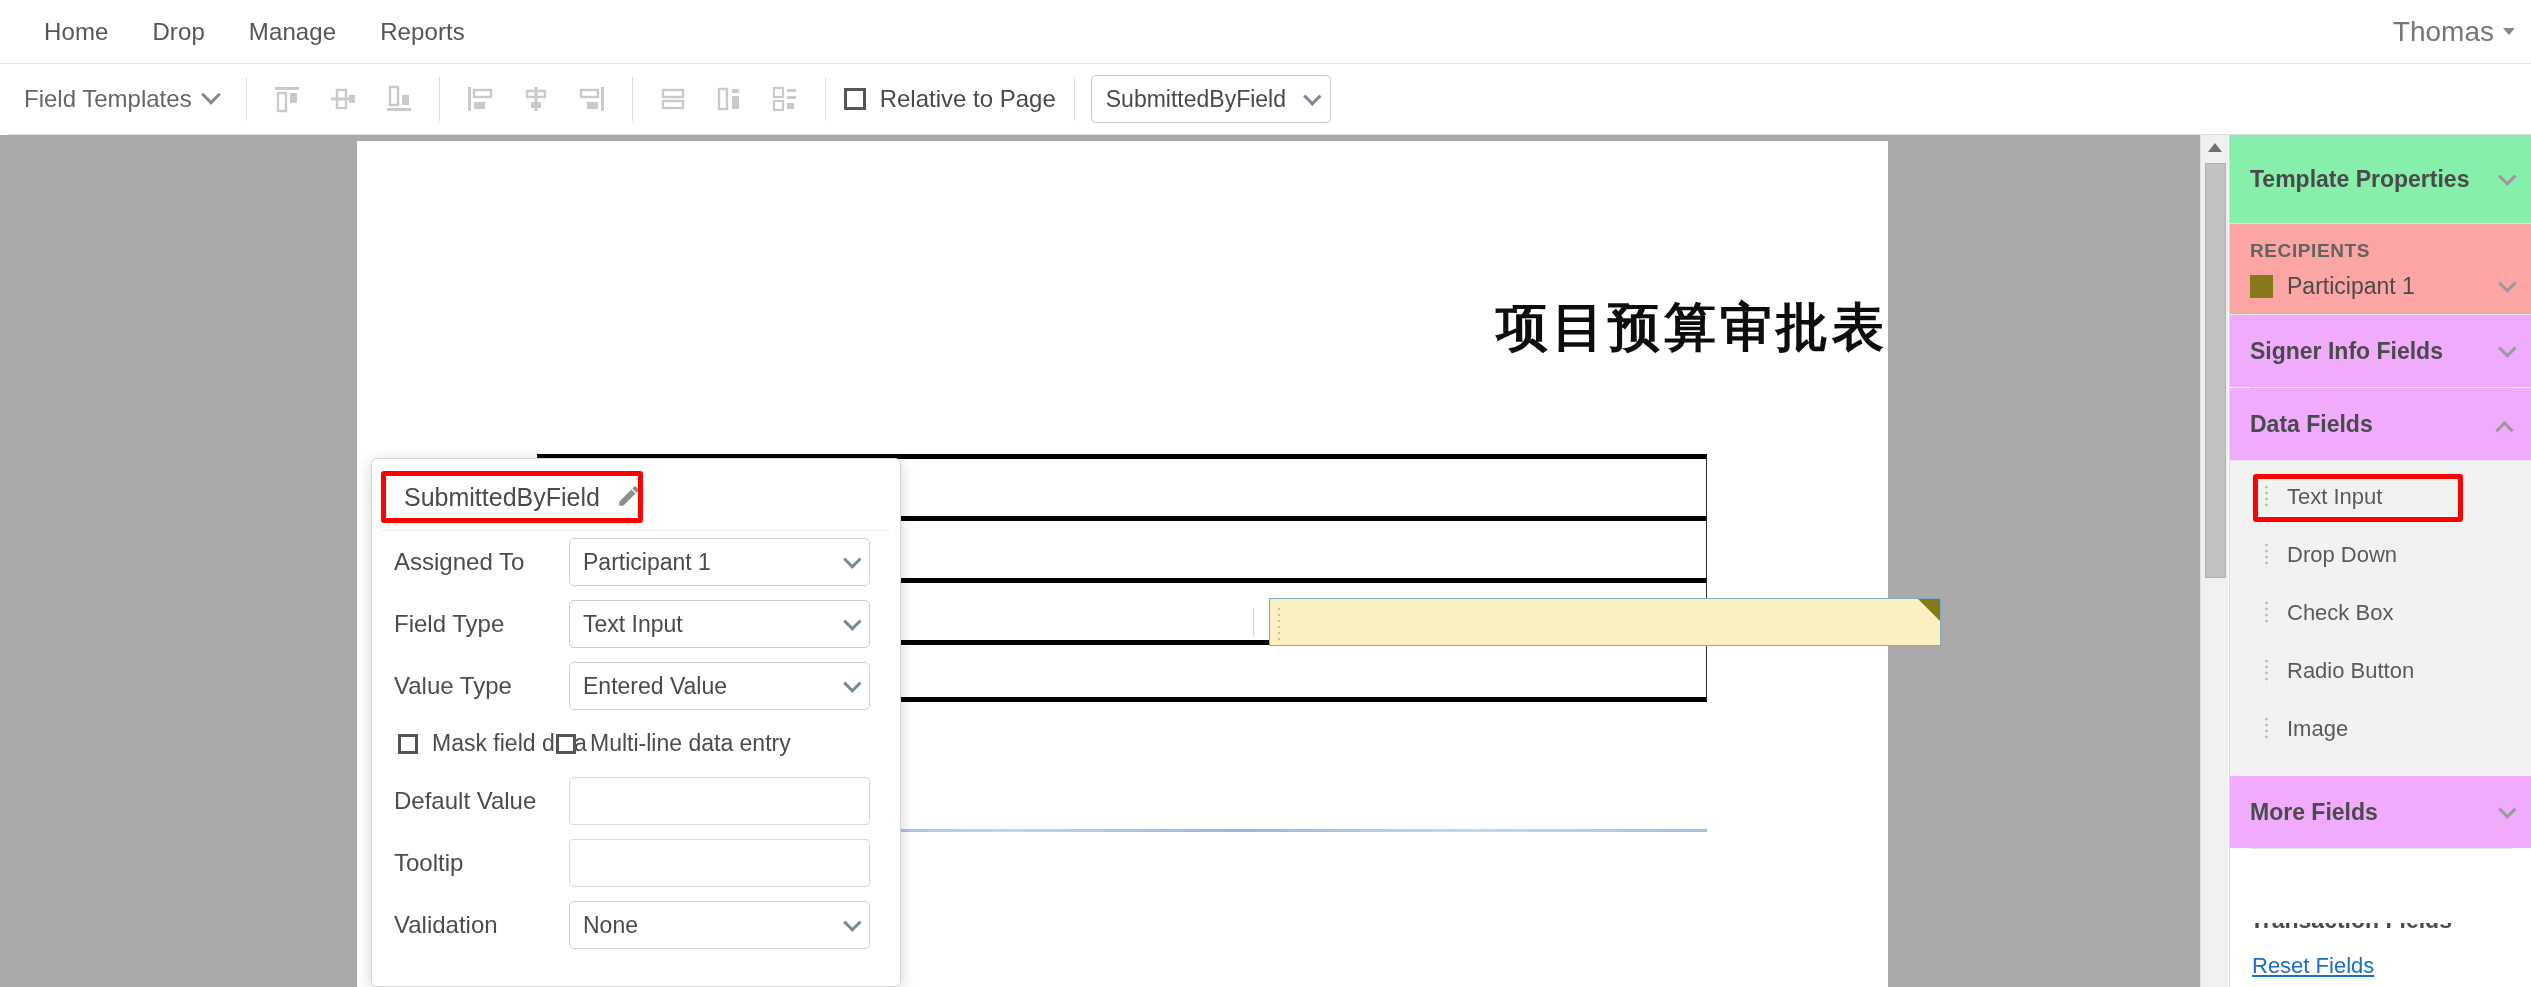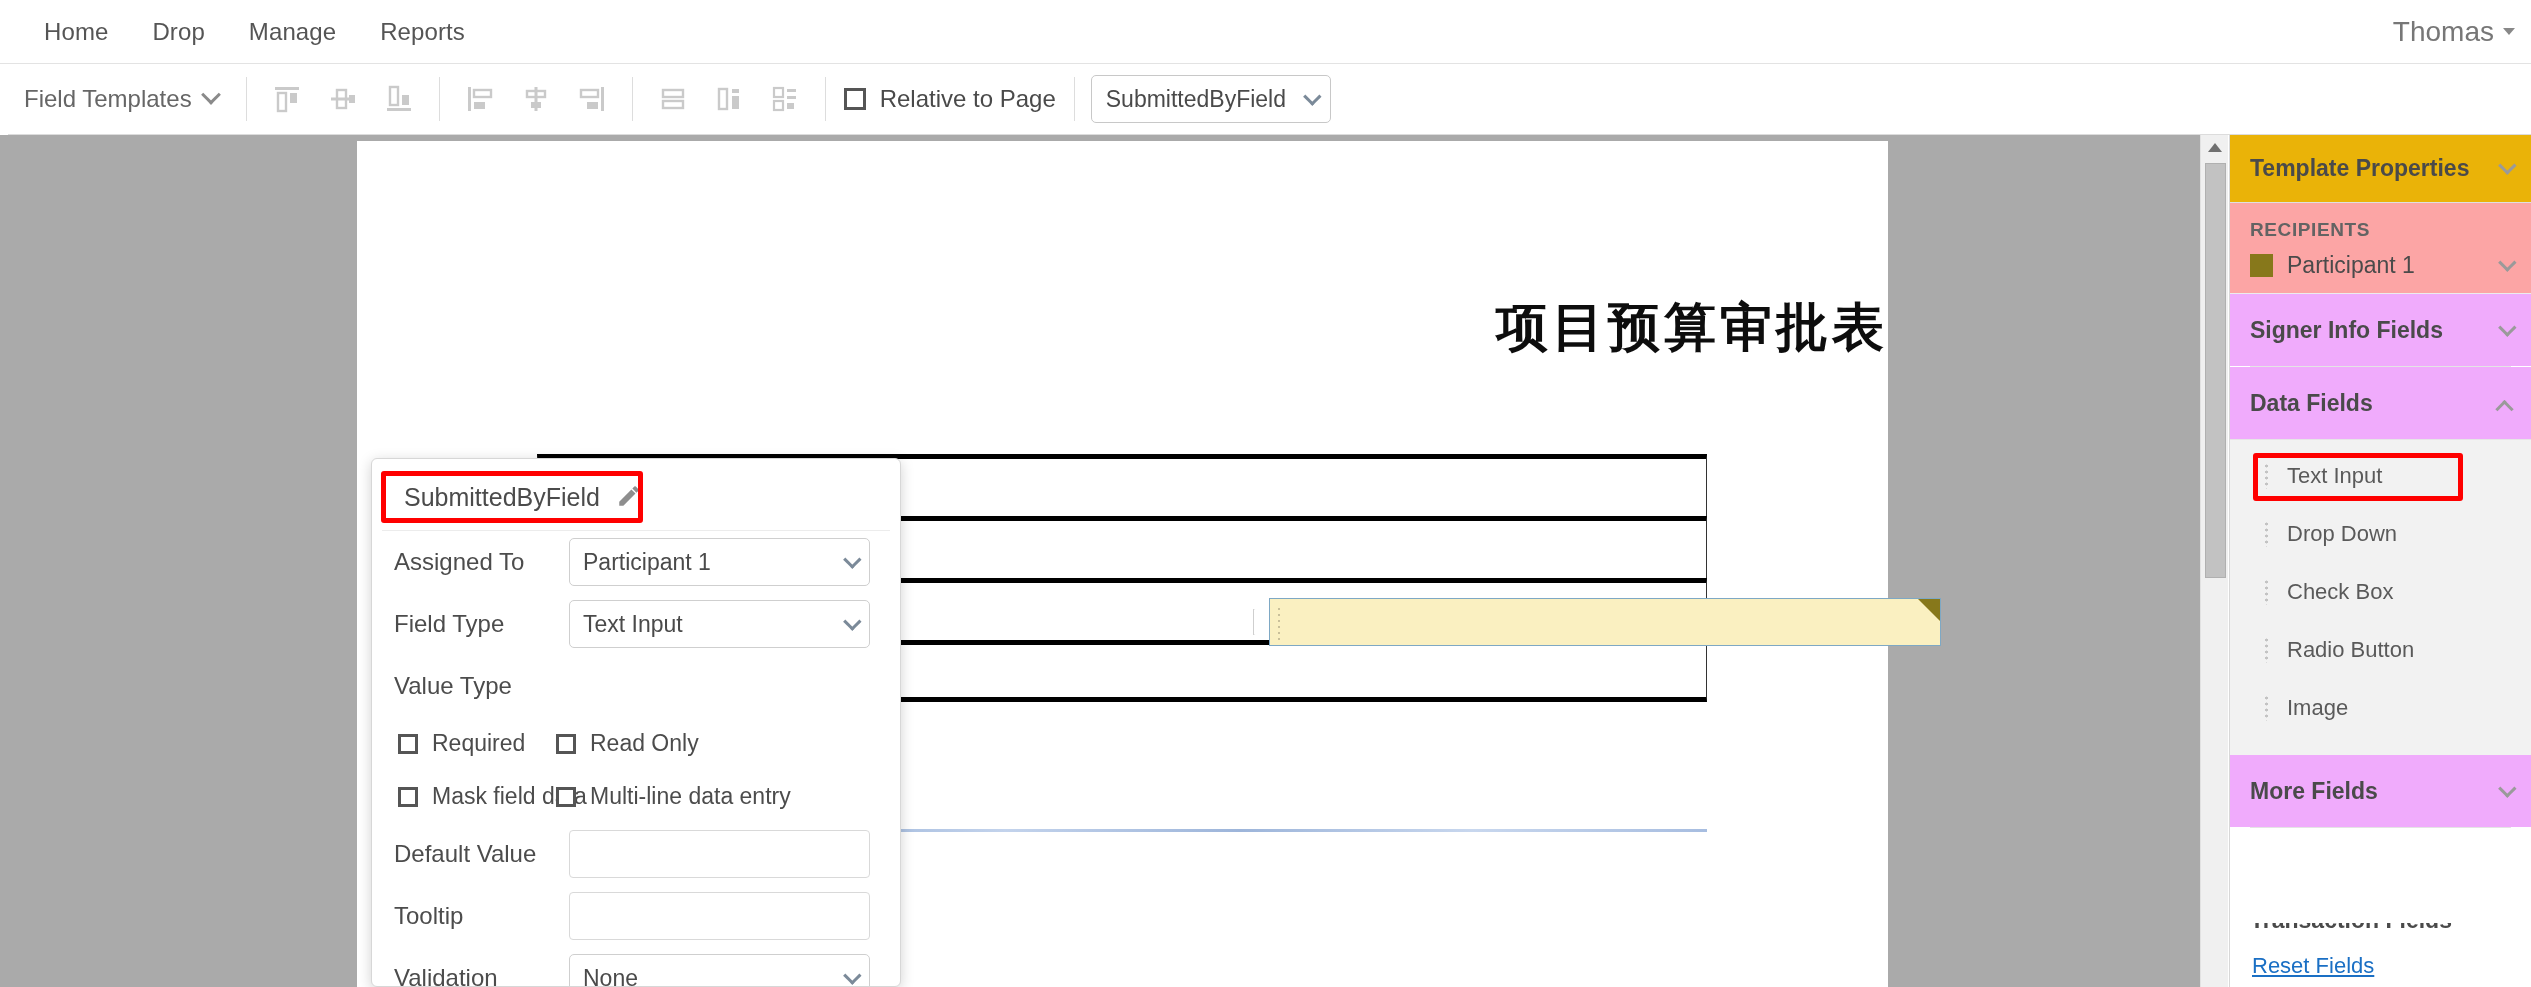--- a/index.html
+++ b/index.html
@@ -180,21 +180,21 @@
   .clabel { font-size: 23px; color:#4c4c4c; margin-left: 14px; white-space:nowrap; }
   .cell1 { width: 158px; display:flex; align-items:center; }
   .cell2 { display:flex; align-items:center; }
 
   
   #rpanel {
     position: absolute; left: 2229px; top: 135px; width: 302px; height: 852px;
     background: #ffffff; border-left: 1px solid #d8d8d8;
   }
   .rp-header {
-    height: 68px; background: #eab308; display: flex; align-items: center;
+    height: 89px; background: #86efac; display: flex; align-items: center;
     padding: 0 20px; border-bottom: 1px solid #e0e0e0;
   }
   .rp-header .t { font-size: 23px; font-weight: bold; color: #4a4a4a; flex: 1;}
   .chev-gray {
     width: 13px; height: 13px;
     border-right: 3px solid #9a9a9a; border-bottom: 3px solid #9a9a9a;
     transform: rotate(45deg) translateY(-4px);
   }
   .chev-gray.up { transform: rotate(-135deg) translate(-4px,-4px); }
   .rp-sec {
@@ -406,32 +406,26 @@
   <div class="prow">
     <span class="plabel">Field Type</span>
     <span class="pselect">
       <span class="val">Text Input</span>
       <span class="chev2"></span>
     </span>
   </div>
 
   <div class="prow">
     <span class="plabel">Value Type</span>
-  </div>
-
-  <div class="crow">
-    <span class="cell1">
-      <span class="cbox"></span>
-      <span class="clabel">Required</span>
-    </span>
-    <span class="cell2">
-      <span class="cbox"></span>
-      <span class="clabel">Read Only</span>
-    </span>
-  </div>
+    <span class="pselect">
+      <span class="val">Entered Value</span>
+      <span class="chev2"></span>
+    </span>
+  </div>
+
 
   <div class="crow">
     <span class="cell1">
       <span class="cbox"></span>
       <span class="clabel">Mask field data</span>
     </span>
     <span class="cell2">
       <span class="cbox"></span>
       <span class="clabel">Multi-line data entry</span>
     </span>

